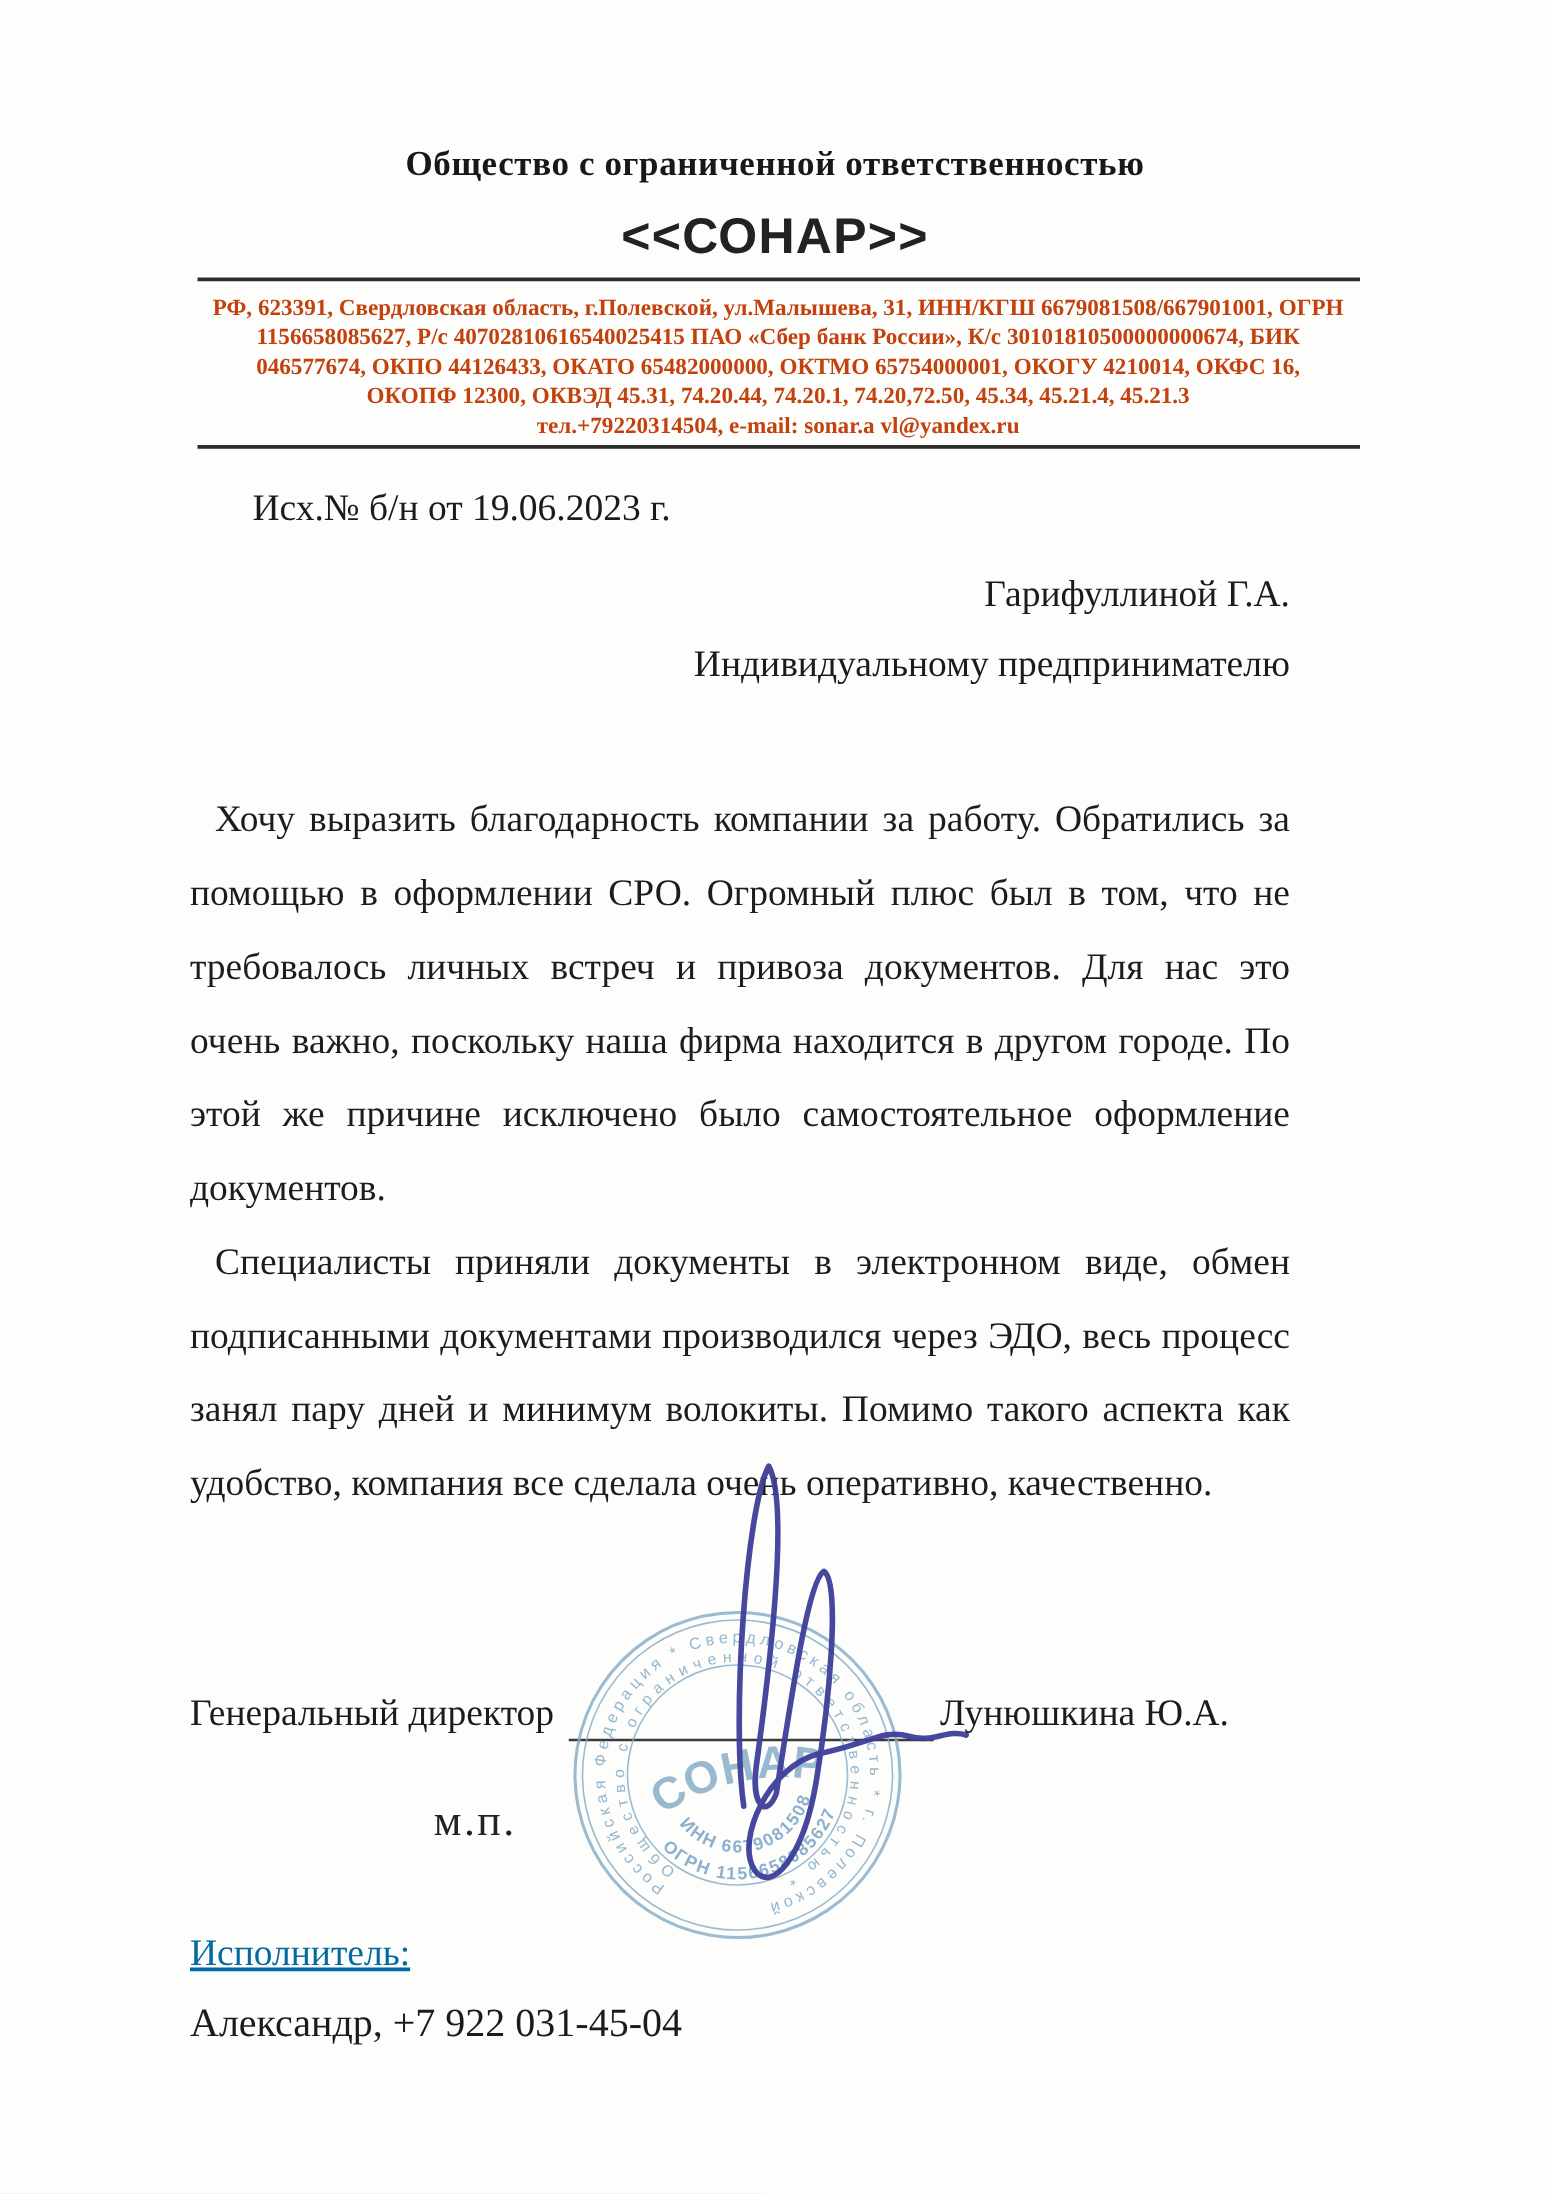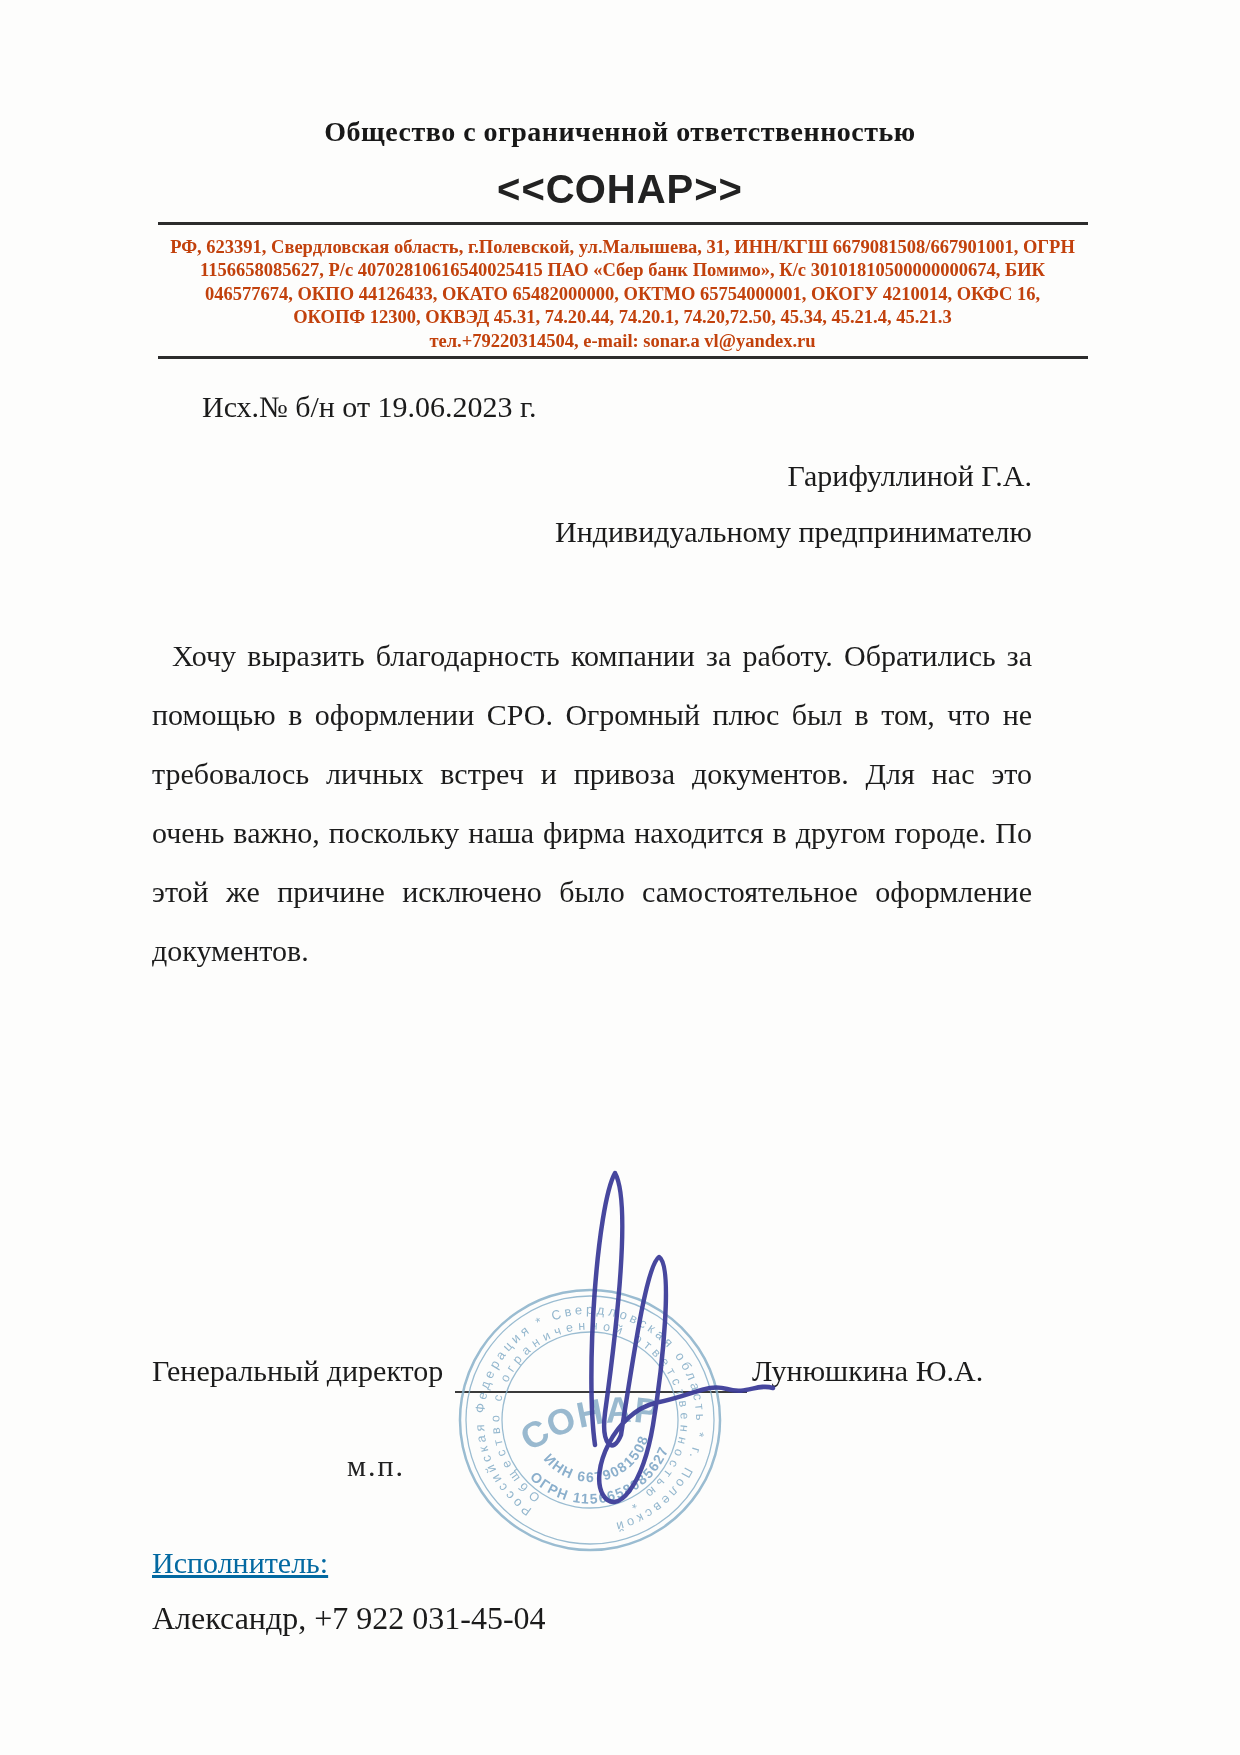--- a/index.html
+++ b/index.html
@@ -40,21 +40,21 @@
   .body-text{
     top:626px;left:152px;width:880px;
     font-size:30px;line-height:59px;
     text-align:justify;color:#1c1c1c;
   }
   .body-text p{margin:0;text-indent:20px;}
   
   .sig-title{top:1354px;left:152px;font-size:30px;color:#1b1b1b;}
   .sig-line{top:1360px;left:455px;width:292px;height:31px;border-bottom:2px solid #3b3b3b;}
   .sig-name{top:1354px;left:752px;font-size:30px;color:#1b1b1b;}
-  .seal-note{top:1437px;left:347px;font-size:30px;letter-spacing:2px;color:#222;margin-top:12px;}
+  .seal-note{top:1437px;left:347px;font-size:35px;letter-spacing:2px;color:#222;}
   
   .stamp{
     top:1280px;left:450px;width:280px;height:280px;
     transform:rotate(-12deg);
     opacity:0.82;
   }
   .stamp text{fill:#7da8c4;}
   .stamp .ring-a{font-family:"Liberation Sans", sans-serif;font-size:13px;letter-spacing:3.5px;}
   .stamp .ring-b{font-family:"Liberation Sans", sans-serif;font-size:12.5px;letter-spacing:5px;}
   .stamp .arc-num{font-family:"Liberation Sans", sans-serif;font-size:14px;font-weight:bold;letter-spacing:1.5px;fill:#739fc2;}
@@ -71,36 +71,37 @@
 
 <div class="page">
 
   <div class="abs org-type">Общество с ограниченной ответственностью</div>
   <div class="abs org-name">&lt;&lt;СОНАР&gt;&gt;</div>
 
   <div class="abs rule rule-top"></div>
 
   <div class="abs details">
     <div>РФ, 623391, Свердловская область, г.Полевской, ул.Малышева, 31, ИНН/КГШ 6679081508/667901001, ОГРН</div>
-    <div>1156658085627, Р/с 40702810616540025415 ПАО «Сбер банк Помимо», К/с 30101810500000000674, БИК</div>
+    <div>1156658085627, Р/с 40702810616540025415 ПАО «Сбер банк России», К/с 30101810500000000674, БИК</div>
     <div>046577674, ОКПО 44126433, ОКАТО 65482000000, ОКТМО 65754000001, ОКОГУ 4210014, ОКФС 16,</div>
     <div>ОКОПФ 12300, ОКВЭД 45.31, 74.20.44, 74.20.1, 74.20,72.50, 45.34, 45.21.4, 45.21.3</div>
     <div>тел.+79220314504, e-mail: sonar.a vl@yandex.ru</div>
   </div>
 
   <div class="abs rule rule-bottom"></div>
 
   <div class="abs outgoing">Исх.№ б/н от 19.06.2023 г.</div>
   <div class="abs addressee">
     <div>Гарифуллиной Г.А.</div>
     <div>Индивидуальному предпринимателю</div>
   </div>
 
   <div class="abs body-text">
     <p>Хочу выразить благодарность компании за работу. Обратились за помощью в оформлении СРО. Огромный плюс был в том, что не требовалось личных встреч и привоза документов. Для нас это очень важно, поскольку наша фирма находится в другом городе. По этой же причине исключено было самостоятельное оформление документов.</p>
+    <p>Специалисты приняли документы в электронном виде, обмен подписанными документами производился через ЭДО, весь процесс занял пару дней и минимум волокиты. Помимо такого аспекта как удобство, компания все сделала очень оперативно, качественно.</p>
   </div>
 
   <div class="abs sig-title">Генеральный директор</div>
   <div class="abs sig-line"></div>
   <div class="abs sig-name">Лунюшкина Ю.А.</div>
   <div class="abs seal-note">м.п.</div>
 
   <svg class="abs stamp" viewBox="0 0 280 280">
     <defs>
       <path id="ringA" d="M 65 215 A 106 106 0 1 1 215 65 A 106 106 0 1 1 65 215"></path>

